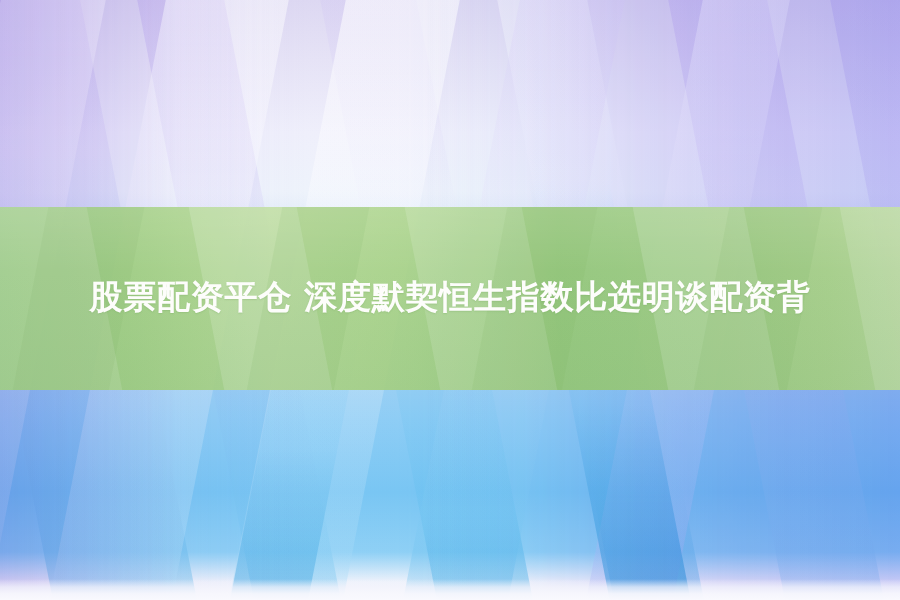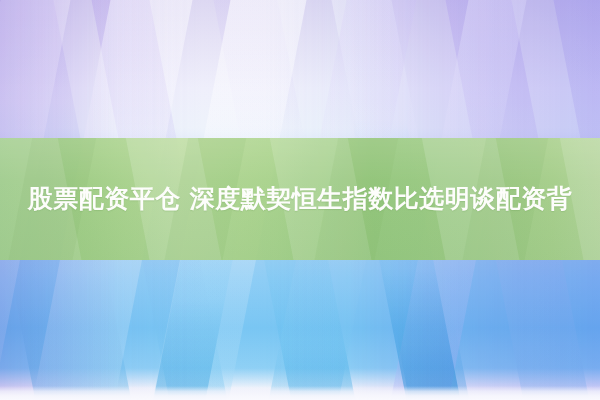--- a/index.html
+++ b/index.html
@@ -146,21 +146,21 @@
     flex-direction: column;
     align-items: center;
     justify-content: center;
     gap: 4px;
     padding: 0 14px;
     box-sizing: border-box;
   }
   .headline-line {
     font-family: "DejaVu Sans", "Liberation Sans", sans-serif;
     font-weight: bold;
-    font-size: 25px;
+    font-size: 22px;
     line-height: 1.42;
     color: #fdfdfb;
     text-align: center;
     letter-spacing: 0.5px;
     white-space: nowrap;
     text-shadow: 0 1px 1px rgba(110,160,90,0.28);
   }
 </style>
 </head>
 <body>

